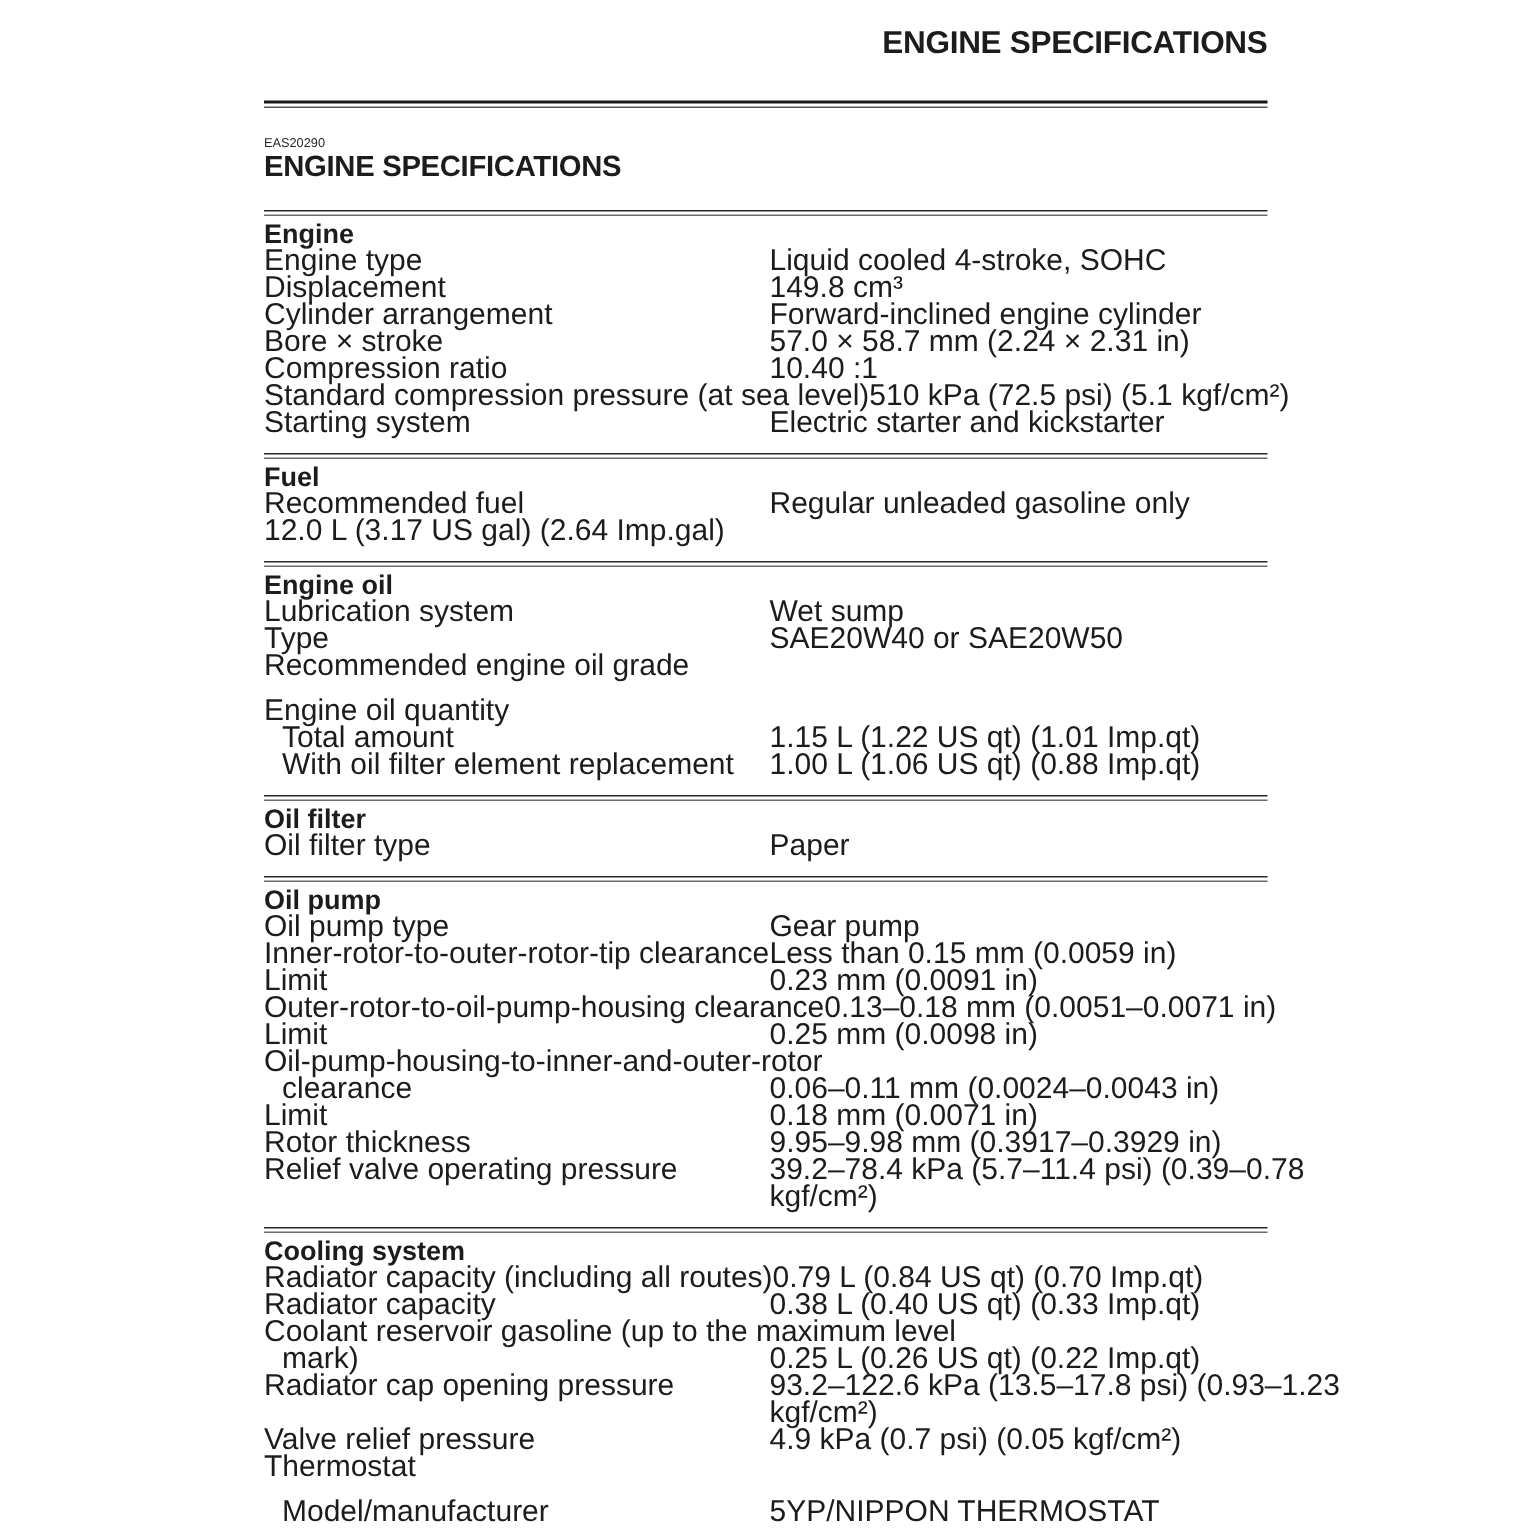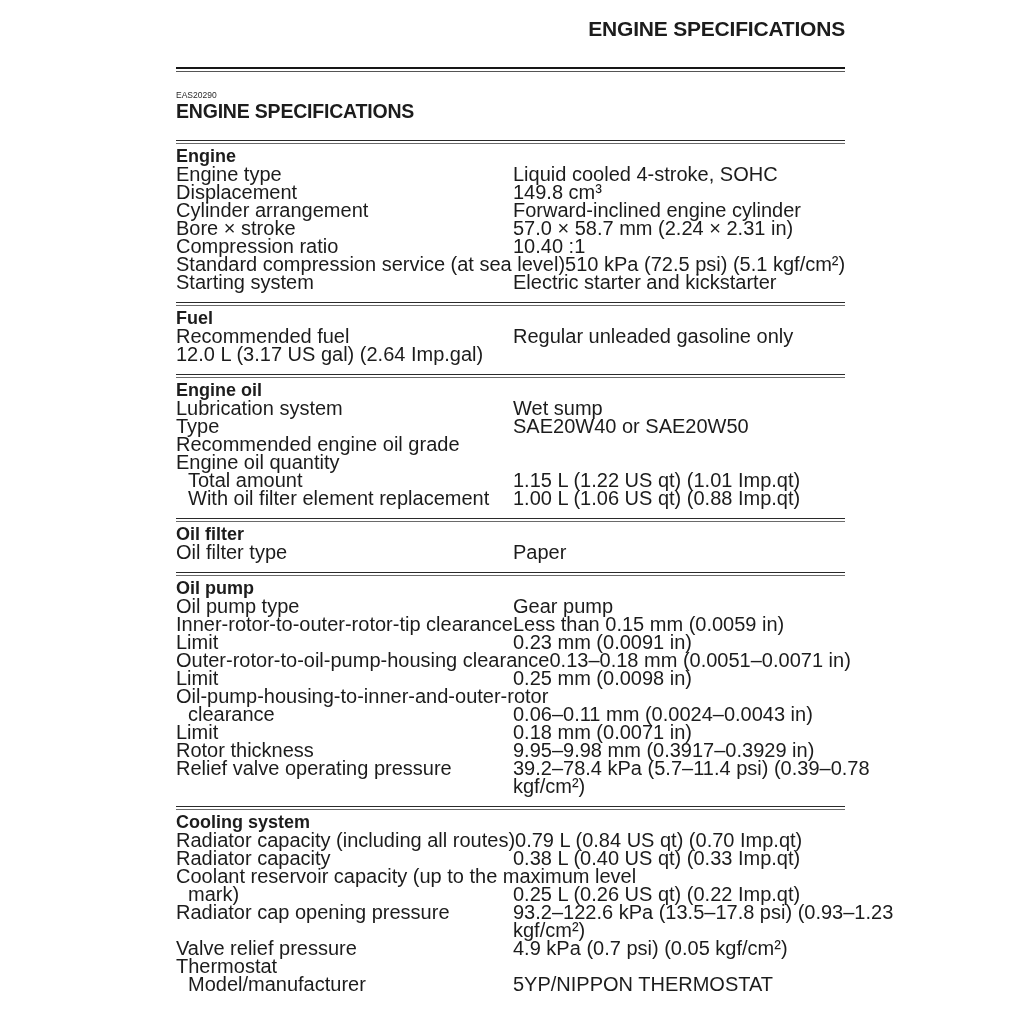--- a/index.html
+++ b/index.html
@@ -43,21 +43,21 @@
   .spec-section{padding-bottom:11px;}
   .spec-section .rule{margin-bottom:3px;}
   .sec-title{
     font-weight:700;
     font-size:18px;line-height:18px;
   }
   .row{
     display:flex;
     font-size:20px;line-height:18px;
   }
-  .row.gap{margin-top:0;}
+  .row.gap{margin-top:12px;}
   .lbl{flex:0 0 337px;white-space:pre;}
   .lbl.i2{flex-basis:325px;padding-left:12px;}
   .val{white-space:pre;}
 </style>
 </head>
 <body style="--text: #1c1c1c; --rule: #2a2a2a; background: rgb(255, 255, 255);">
 
 <div class="page">
   <div class="running-header">ENGINE SPECIFICATIONS</div>
   <div class="rule rule-heavy"></div>
@@ -81,21 +81,21 @@
         </div>
         <div class="row">
           <span class="lbl i1">Bore × stroke</span>
           <span class="val">57.0 × 58.7 mm (2.24 × 2.31 in)</span>
         </div>
         <div class="row">
           <span class="lbl i1">Compression ratio</span>
           <span class="val">10.40 :1</span>
         </div>
         <div class="row">
-          <span class="lbl i1">Standard compression service (at sea level)</span>
+          <span class="lbl i1">Standard compression pressure (at sea level)</span>
           <span class="val">510 kPa (72.5 psi) (5.1 kgf/cm²)</span>
         </div>
         <div class="row">
           <span class="lbl i1">Starting system</span>
           <span class="val">Electric starter and kickstarter</span>
         </div>
       </section>
       <section class="spec-section">
         <div class="rule"></div>
         <div class="sec-title">Fuel</div>
@@ -192,21 +192,21 @@
         <div class="sec-title">Cooling system</div>
         <div class="row">
           <span class="lbl i1">Radiator capacity (including all routes)</span>
           <span class="val">0.79 L (0.84 US qt) (0.70 Imp.qt)</span>
         </div>
         <div class="row">
           <span class="lbl i1">Radiator capacity</span>
           <span class="val">0.38 L (0.40 US qt) (0.33 Imp.qt)</span>
         </div>
         <div class="row">
-          <span class="lbl i1">Coolant reservoir capacity (up to the maximum level</span>
+          <span class="lbl i1">Coolant reservoir gasoline (up to the maximum level</span>
           <span class="val"></span>
         </div>
         <div class="row">
           <span class="lbl i2">mark)</span>
           <span class="val">0.25 L (0.26 US qt) (0.22 Imp.qt)</span>
         </div>
         <div class="row">
           <span class="lbl i1">Radiator cap opening pressure</span>
           <span class="val">93.2–122.6 kPa (13.5–17.8 psi) (0.93–1.23
 kgf/cm²)</span>

